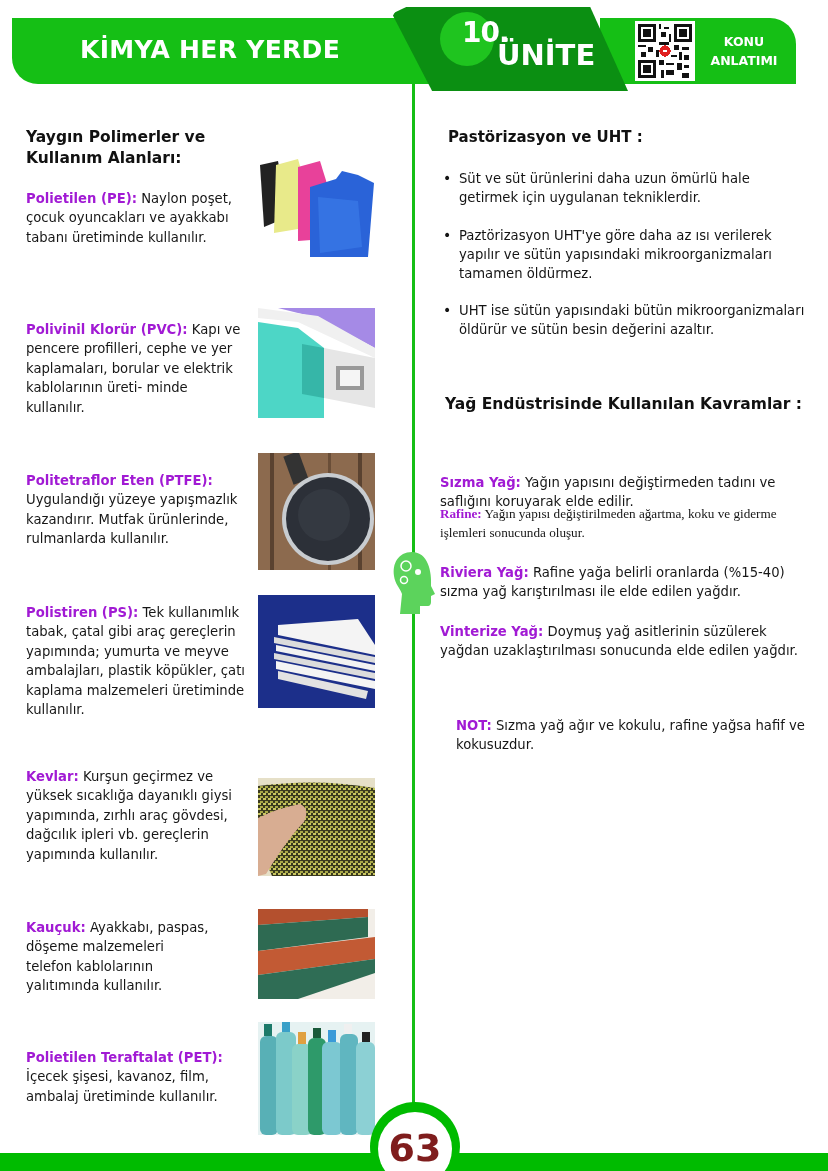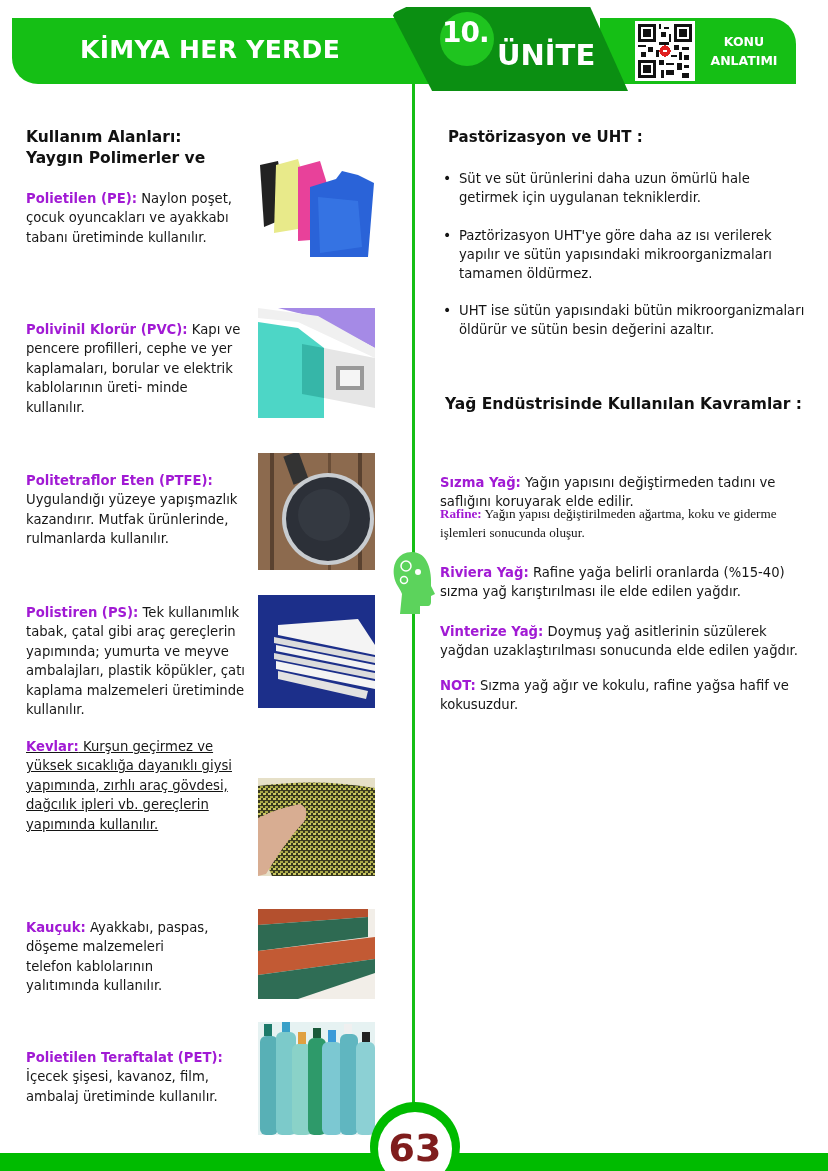--- a/index.html
+++ b/index.html
@@ -23,21 +23,21 @@
   }
   .hdr-right {
     position: absolute; left: 600px; top: 18px; width: 196px; height: 66px;
     background: #15bf15; border-radius: 0 26px 0 0;
   }
   .unit-circle {
     position: absolute; left: 440px; top: 12px; width: 54px; height: 54px;
     border-radius: 50%; background: #1fc41f;
   }
   .unit-num {
-    position: absolute; left: 442px; top: 16px; width: 60px;
+    position: absolute; left: 462px; top: 16px; width: 60px;
     font-weight: bold; font-size: 28px; color: #ffffff; letter-spacing: -1px;
   }
   .unit-word {
     position: absolute; left: 497px; top: 38px;
     font-weight: bold; font-size: 29px; color: #ffffff; text-align: center;
   }
   .qr {
     position: absolute; left: 635px; top: 21px; width: 60px; height: 60px;
     background: #ffffff; padding: 3px;
   }
@@ -129,37 +129,37 @@
   </svg>
 </div>
 <div class="konu">
   <div>KONU</div>
   <div>ANLATIMI</div>
 </div>
 
 <div class="divider"></div>
 
 <div class="lc" style="top:127px;">
+  <div class="lc-title">Yaygın Polimerler ve</div>
   <div class="lc-title">Kullanım Alanları:</div>
-  <div class="lc-title">Yaygın Polimerler ve</div>
 </div>
 
 <div class="lc" style="top:189px;">
   <span class="term">Polietilen (PE):</span><span class="txt"> Naylon poşet, çocuk oyuncakları ve ayakkabı tabanı üretiminde kullanılır.</span>
 </div>
 <div class="lc" style="top:320px;">
   <span class="term">Polivinil Klorür (PVC):</span><span class="txt"> Kapı ve pencere profilleri, cephe ve yer kaplamaları, borular ve elektrik kablolarının üreti- minde kullanılır.</span>
 </div>
 <div class="lc" style="top:471px;">
   <span class="term">Politetraflor Eten (PTFE):</span><span class="txt"> Uygulandığı yüzeye yapışmazlık kazandırır. Mutfak ürünlerinde, rulmanlarda kullanılır.</span>
 </div>
 <div class="lc" style="top:603px; width:220px;">
   <span class="term">Polistiren (PS):</span><span class="txt"> Tek kullanımlık tabak, çatal gibi araç gereçlerin yapımında; yumurta ve meyve ambalajları, plastik köpükler, çatı kaplama malzemeleri üretiminde kullanılır.</span>
 </div>
-<div class="lc" style="top:737px;text-decoration:underline;">
+<div class="lc" style="top:767px;">
   <span class="term">Kevlar:</span><span class="txt"> Kurşun geçirmez ve yüksek sıcaklığa dayanıklı giysi yapımında, zırhlı araç gövdesi, dağcılık ipleri vb. gereçlerin yapımında kullanılır.</span>
 </div>
 <div class="lc" style="top:918px; width:185px;">
   <span class="term">Kauçuk:</span><span class="txt"> Ayakkabı, paspas, döşeme malzemeleri telefon kablolarının yalıtımında kullanılır.</span>
 </div>
 <div class="lc" style="top:1048px; width:200px;">
   <span class="term">Polietilen Teraftalat (PET):</span><span class="txt"> İçecek şişesi, kavanoz, film, ambalaj üretiminde kullanılır.</span>
 </div>
 
 <div class="photo" style="top:157px; height:104px;">
@@ -263,21 +263,21 @@
 </div>
 <div class="rp" style="top:504px;font-family:Liberation Serif, serif;">
   <span class="term">Rafine:</span><span class="txt"> Yağın yapısı değiştirilmeden ağartma, koku ve giderme işlemleri sonucunda oluşur.</span>
 </div>
 <div class="rp" style="top:563px; width:345px;">
   <span class="term">Riviera Yağ:</span><span class="txt"> Rafine yağa belirli oranlarda (%15-40) sızma yağ karıştırılması ile elde edilen yağdır.</span>
 </div>
 <div class="rp" style="top:622px; width:360px;">
   <span class="term">Vinterize Yağ:</span><span class="txt"> Doymuş yağ asitlerinin süzülerek yağdan uzaklaştırılması sonucunda elde edilen yağdır.</span>
 </div>
-<div class="rp" style="top:676px; width:350px;">
+<div class="rp" style="top:716px; width:350px;margin-left:16px;">
   <span class="term">NOT:</span><span class="txt"> Sızma yağ ağır ve kokulu, rafine yağsa hafif ve kokusuzdur.</span>
 </div>
 
 <div class="headicon">
   <svg width="48" height="72" viewBox="0 0 48 72">
     <path d="M22 4 C8 4 2 16 4 28 C5 36 10 40 12 46 L10 66 L30 66 L30 58 L38 58 C40 58 41 56 41 54 L41 48 L45 46 L41 38 C42 24 38 4 22 4 Z" fill="#5cd35c"></path>
     <circle cx="16" cy="18" r="5" fill="none" stroke="#ffffff" stroke-width="1.5"></circle>
     <circle cx="28" cy="24" r="3" fill="#ffffff"></circle>
     <circle cx="14" cy="32" r="3.5" fill="none" stroke="#ffffff" stroke-width="1.5"></circle>
   </svg>

